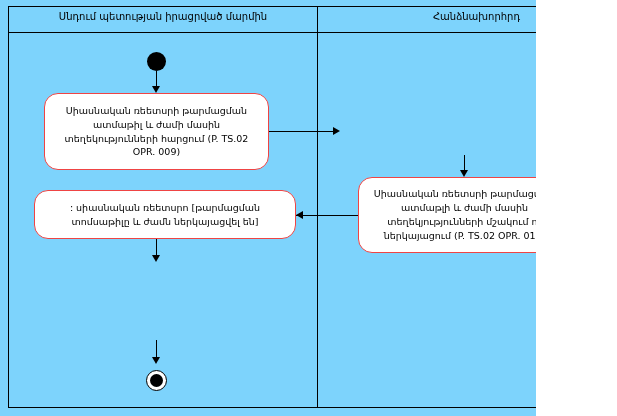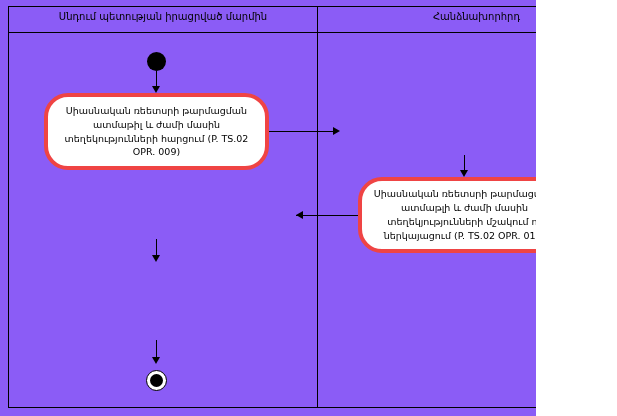--- a/index.html
+++ b/index.html
@@ -7,21 +7,21 @@
     padding: 0;
     background: #ffffff;
   }
   body {
     font-family: "DejaVu Sans", "Liberation Sans", sans-serif;
   }
   #canvas {
     position: relative;
     width: 536px;
     height: 416px;
-    background: #8b5cf6;
+    background: #7dd3fc;
     overflow: hidden;
   }
   .frame {
     position: absolute;
     left: 8px;
     top: 6px;
     width: 600px;
     height: 402px;
     border: 1px solid #000000;
     box-sizing: border-box;
@@ -49,22 +49,22 @@
     color: #000000;
     text-align: center;
     white-space: nowrap;
   }
   .lane-title.left { left: 9px; width: 308px; }
   .lane-title.right { left: 332px; width: 289px; }
 
   .node {
     position: absolute;
     box-sizing: border-box;
-    border: 4px solid #ef4444;
-    border-radius: 24px;
+    border: 1px solid #ef4444;
+    border-radius: 14px;
     background: #ffffff;
     display: flex;
     align-items: center;
     justify-content: center;
     text-align: center;
     font-size: 9.5px;
     line-height: 1.45;
     color: #000000;
     padding: 4px 8px;
   }
@@ -152,20 +152,23 @@
   <div class="vline" style="left:464px; top:155px; height:17px;"></div>
   <div class="arrow arrow-down" style="left:460px; top:170px;"></div>
 
   <div class="node" style="left:358px; top:177px; width:213px; height:76px;">
     <span>Սիասնական ռեետսրի թարմացման ատմաթլի և ժամի մասին տեղեկյությունների մշակում ու ներկայացում (P. TS.02 OPR. 010)</span>
   </div>
 
   <div class="hline" style="left:296px; top:215px; width:62px;"></div>
   <div class="arrow arrow-left" style="left:296px; top:211px;"></div>
 
+  <div class="node" style="left:34px; top:190px; width:262px; height:49px;">
+    <span>: սիասնական ռեետսրո [թարմացման տոմսաթիլը և ժամն ներկայացվել են]</span>
+  </div>
 
   <div class="vline" style="left:156px; top:239px; height:18px;"></div>
   <div class="arrow arrow-down" style="left:152px; top:255px;"></div>
 
 
   <div class="vline" style="left:156px; top:340px; height:20px;"></div>
   <div class="arrow arrow-down" style="left:152px; top:357px;"></div>
 
   <div class="end-outer" style="left:146px; top:370px;">
     <div class="end-inner" style="left:3px; top:3px;"></div>

